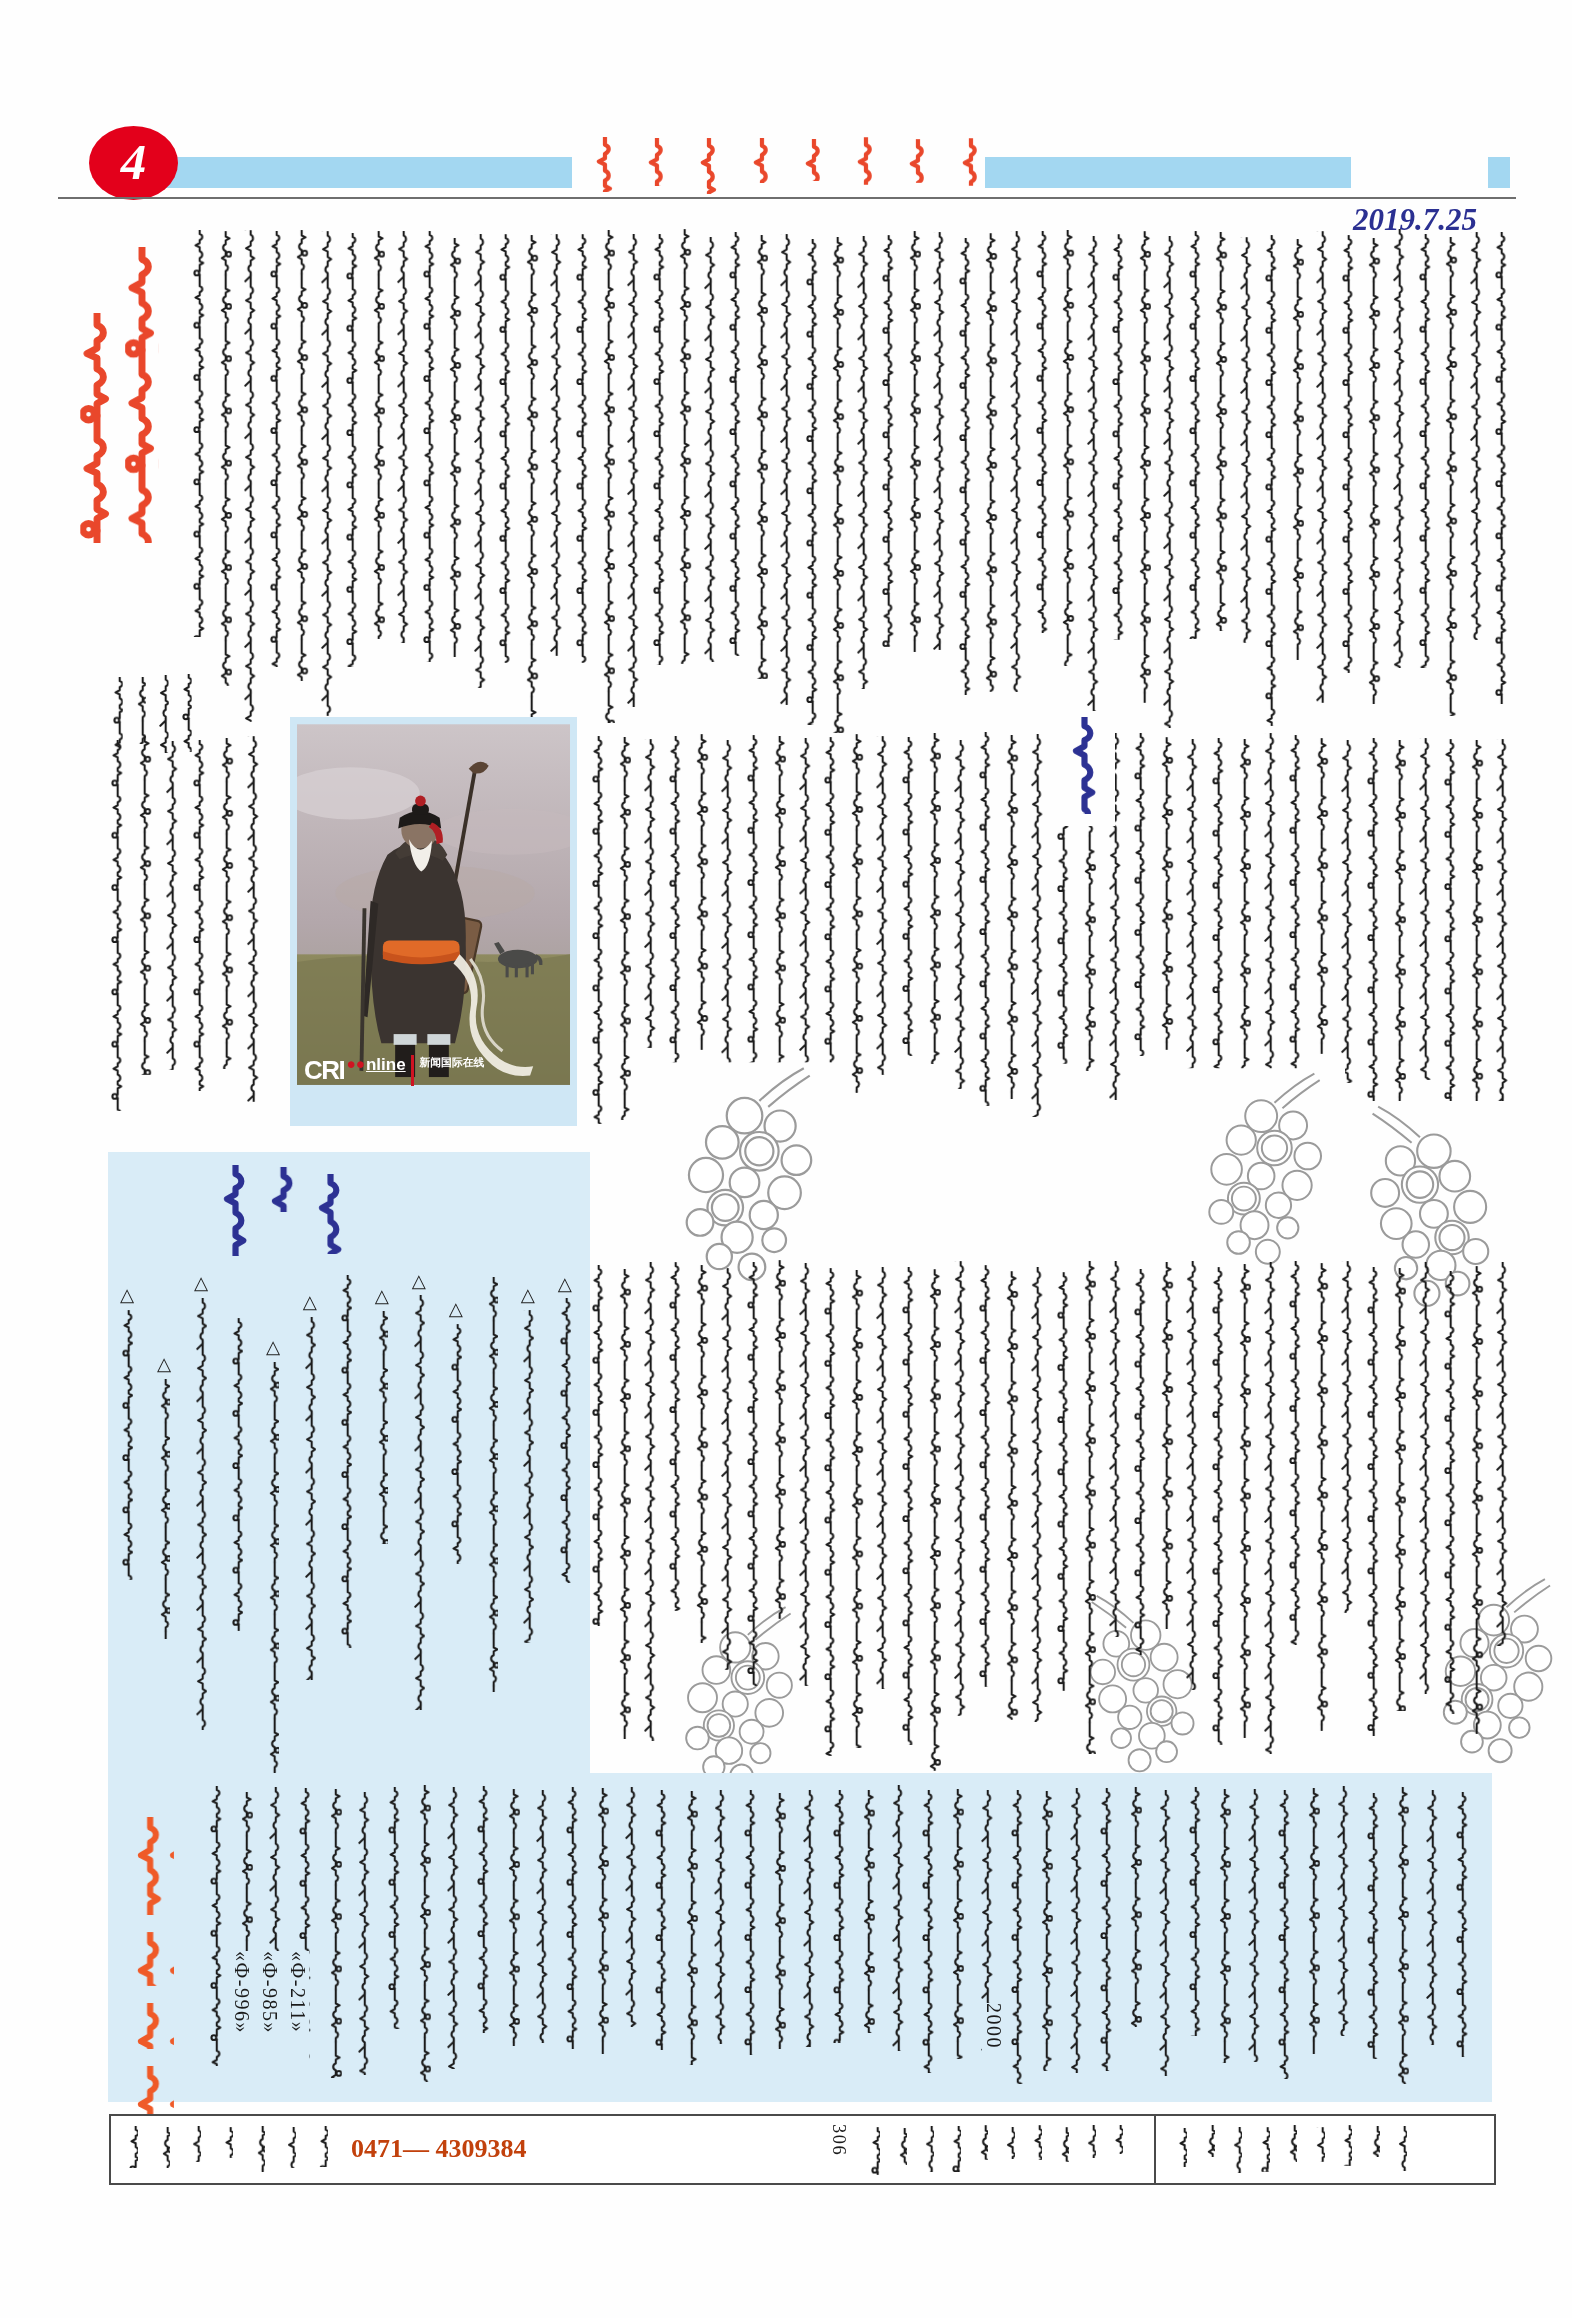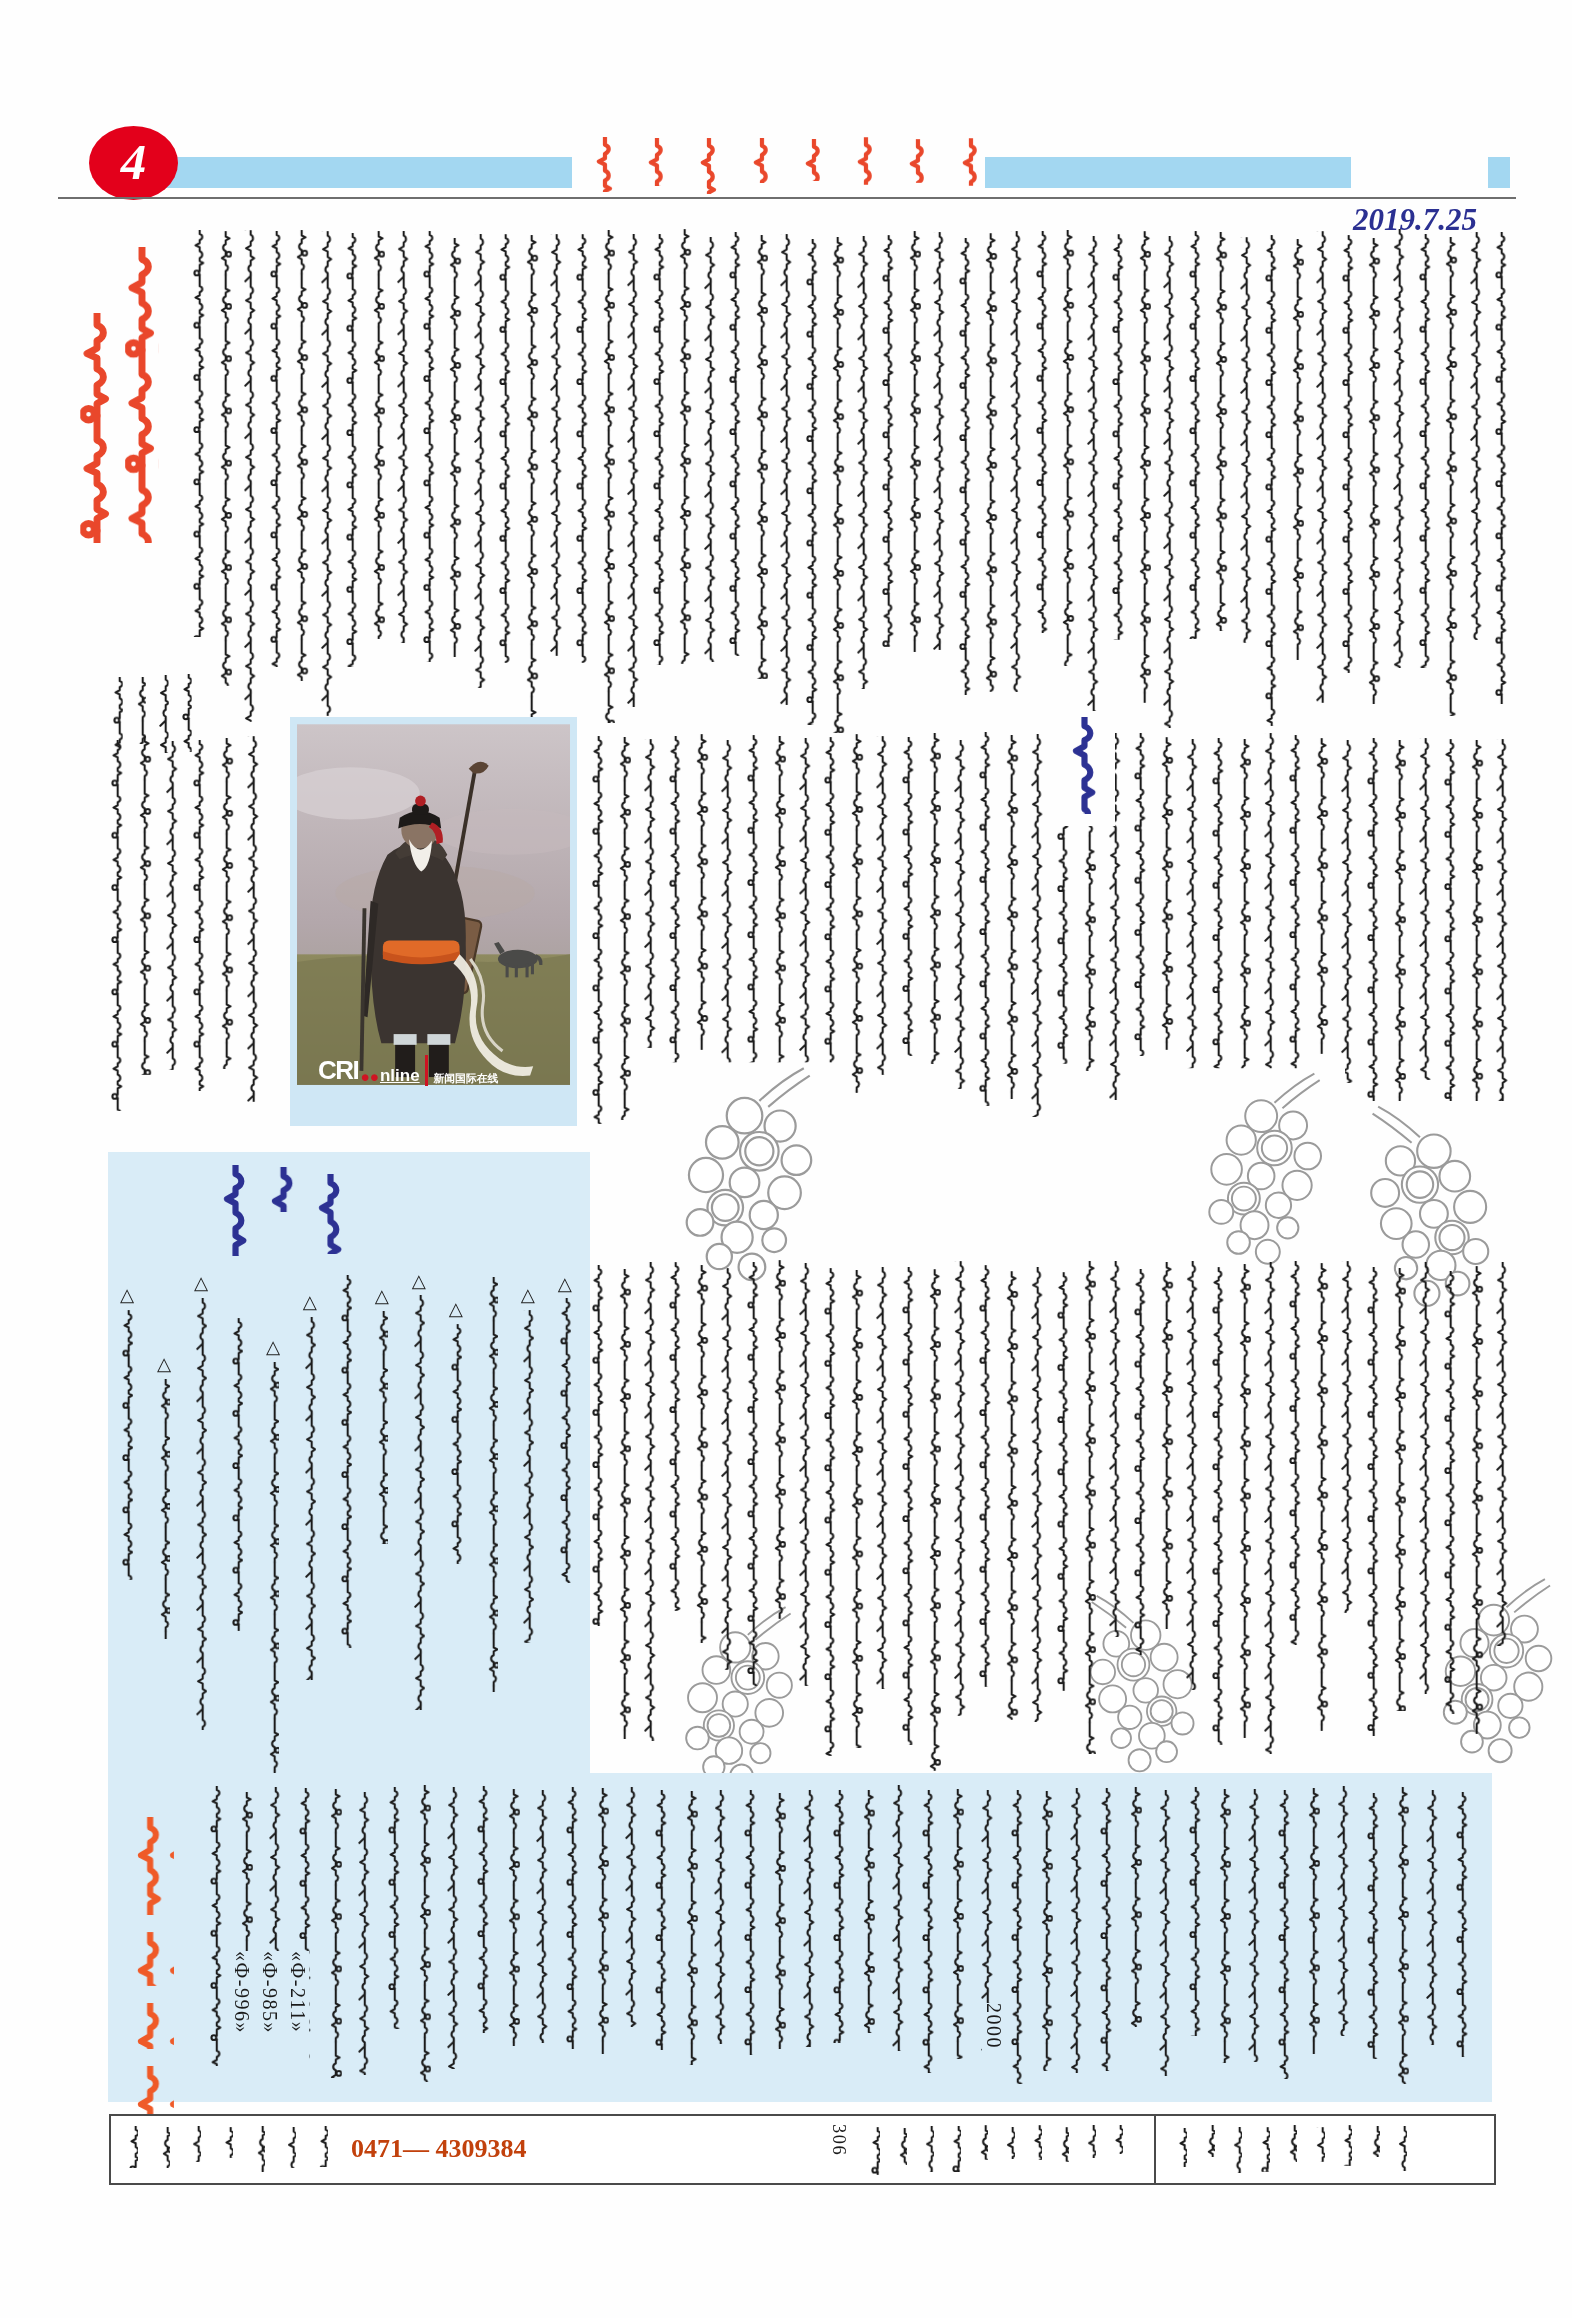--- a/index.html
+++ b/index.html
@@ -14,21 +14,21 @@
   .date{left:1353px;top:154px;width:138px;color:#2b3092;font:italic bold 31px "Liberation Serif",serif;
         text-align:left;margin-top:48px;}
   .rule{left:58px;top:197px;width:1458px;height:2.3px;background:#6e6e6e;}
   .masthead{left:595px;top:135px;width:384px;height:60px;display:flex;justify-content:space-between;align-items:flex-start;}
   
   .mtext{display:flex;justify-content:space-between;align-items:flex-start;}
   .mcol{display:block;flex:0 0 auto;}
   
   .figure{left:290px;top:717px;width:287px;height:409px;background:#cfe7f5;padding:0;}
   .figure svg{position:absolute;left:7px;top:7px;}
-  .crilogo{position:absolute;left:28px;bottom:40px;display:flex;align-items:flex-end;color:#fff;}
+  .crilogo{position:absolute;left:14px;bottom:40px;display:flex;align-items:flex-start;color:#fff;}
   .crilogo .cri{font:bold 26px "Liberation Sans",sans-serif;letter-spacing:-1.5px;}
   .crilogo .dot{color:#cf1322;font-size:15.4px;margin:0 0.8px 0 2.3px;}
   .crilogo .onl{font:bold 17px "Liberation Sans",sans-serif;letter-spacing:0;text-decoration:underline;}
   .crilogo .vbar{width:3.1px;height:31px;background:#cf1322;margin:0 5.4px;}
   .crilogo .cn{display:flex;flex-direction:row;font-size:10.8px;line-height:14.6px;font-weight:bold;}
   
   .bluebox{left:108px;top:1152px;width:482px;height:624px;background:#d9ecf7;}
   .band{left:108px;top:1773px;width:1384px;height:329px;background:#d9ecf7;}
   .knock{background:#d9ecf7;}
   .vnum{writing-mode:vertical-rl;color:#1b1b1b;font:20px "Liberation Serif",serif;letter-spacing:1.5px;}

